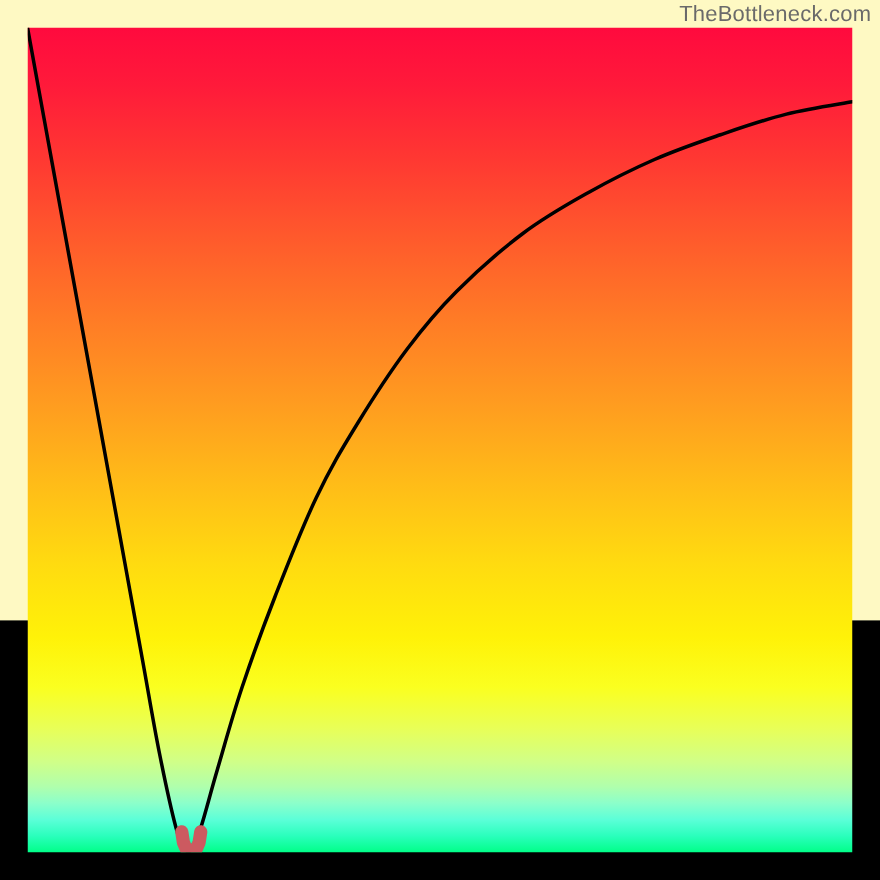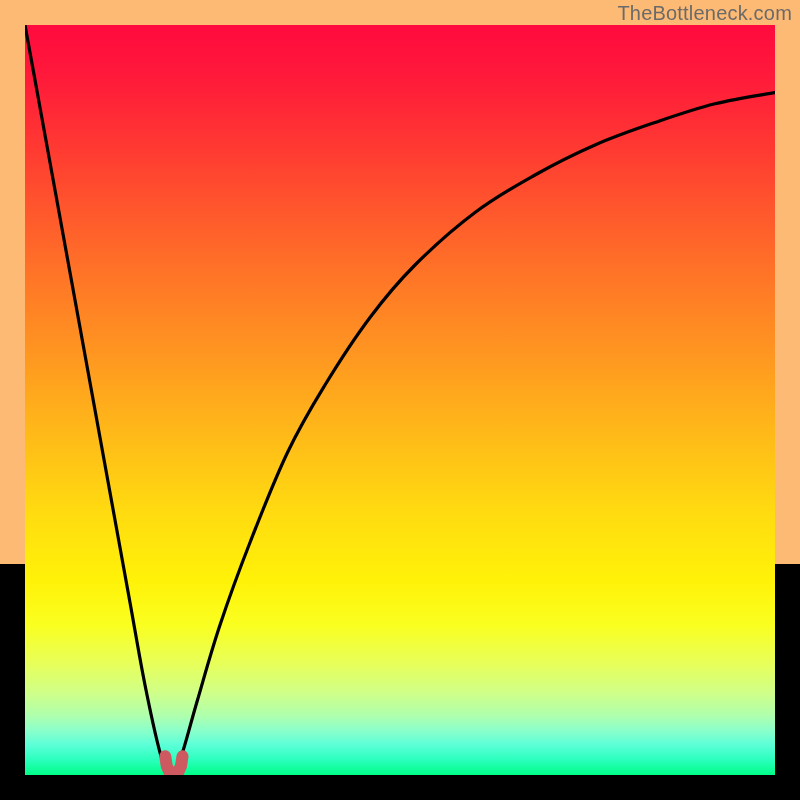--- a/index.html
+++ b/index.html
@@ -10,21 +10,21 @@
     background: #000;
     overflow: hidden;
     font-family: Arial, Helvetica, sans-serif;
   }
   .frame {
     position: absolute;
     left: 0;
     top: 0;
     width: 800px;
     height: 564px;
-    background: #fdba74;
+    background: #fef9c3;
   }
   .plot {
     position: absolute;
     left: 25px;
     top: 25px;
     width: 750px;
     height: 750px;
     overflow: hidden;
   }
   .gradient {

